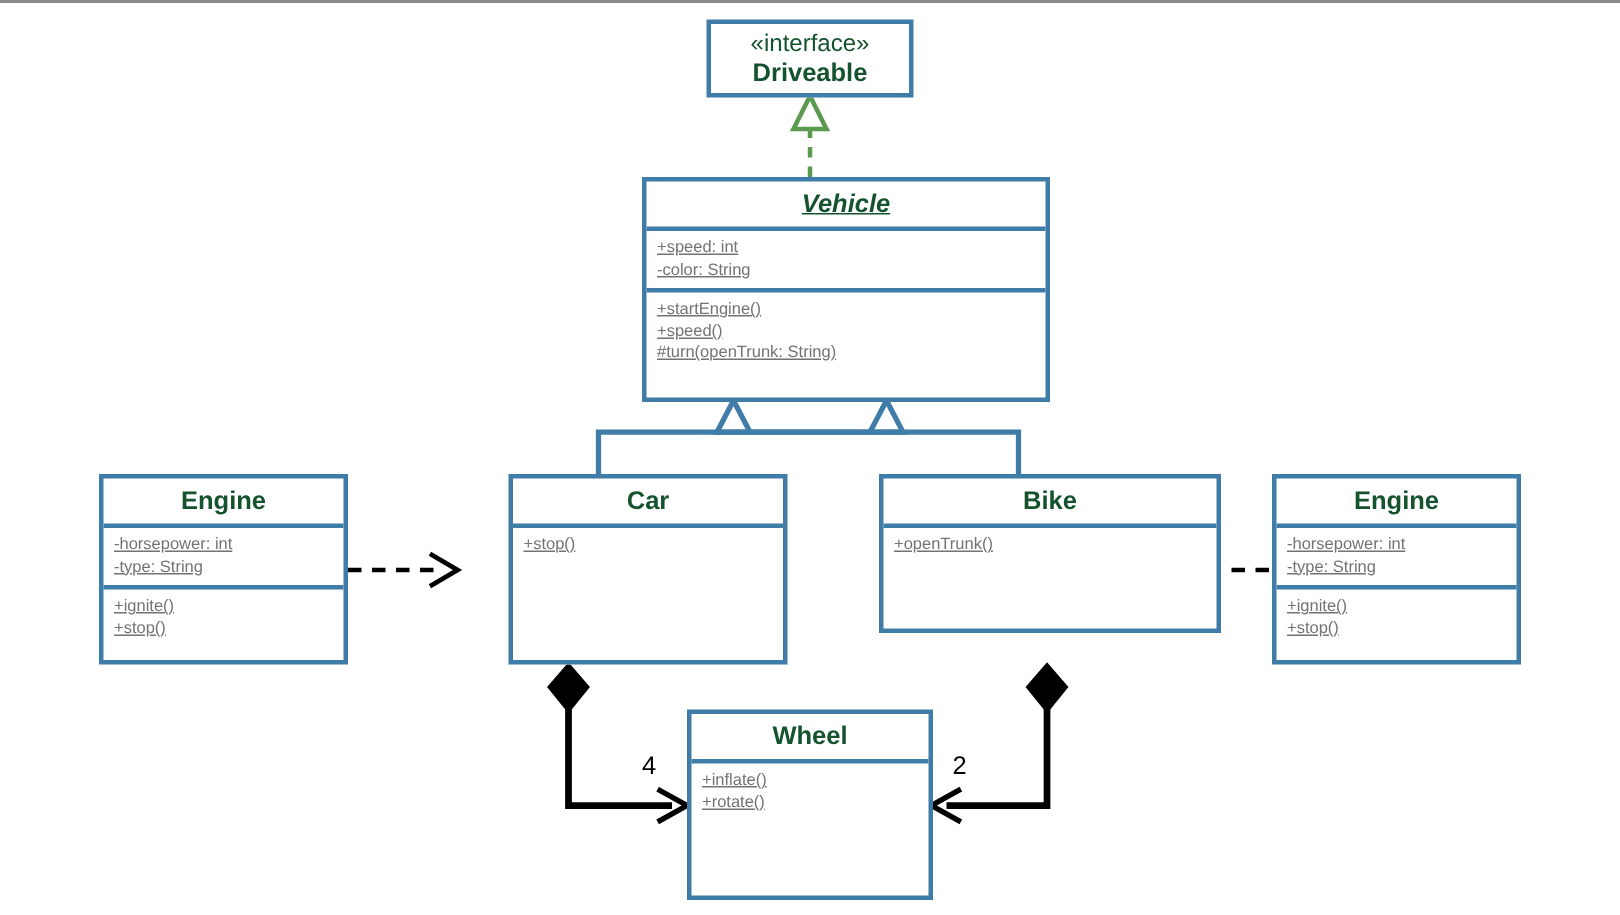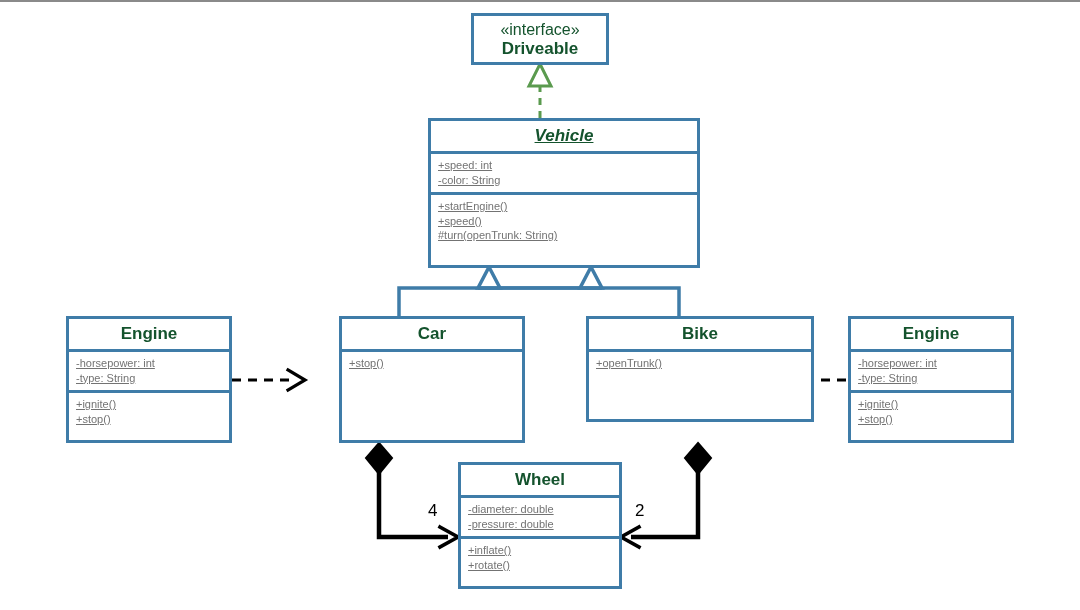--- a/index.html
+++ b/index.html
@@ -197,27 +197,23 @@
     <div class="uml-compartment">
       <div class="row">-horsepower: int</div>
       <div class="row">-type: String</div>
     </div>
     <div class="uml-compartment">
       <div class="row">+ignite()</div>
       <div class="row">+stop()</div>
     </div>
   </div>
 
-  <div class="uml-class" style="left:458px; top:462px; width:164px; height:127px;">
+  <div class="uml-class" style="left:458px; top:473px; width:164px; height:127px;">
     <div class="uml-name">
       <span class="cname">Wheel</span>
-    </div>
-    <div class="uml-compartment">
-      <div class="row">-diameter: double</div>
-      <div class="row">-pressure: double</div>
     </div>
     <div class="uml-compartment">
       <div class="row">+inflate()</div>
       <div class="row">+rotate()</div>
     </div>
   </div>
 
 </div>
 
 </body></html>

